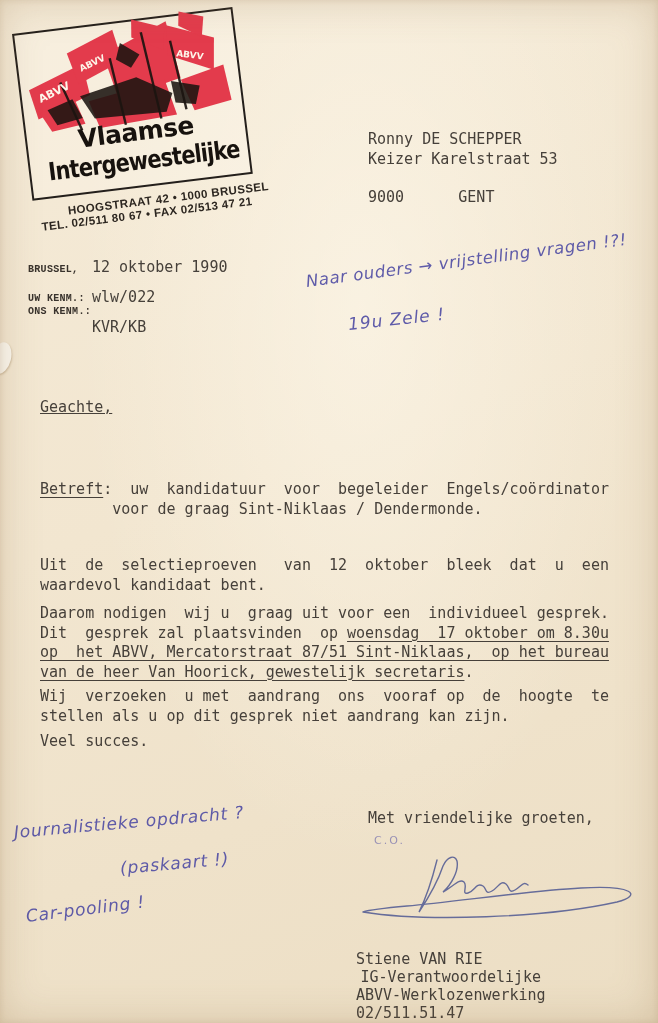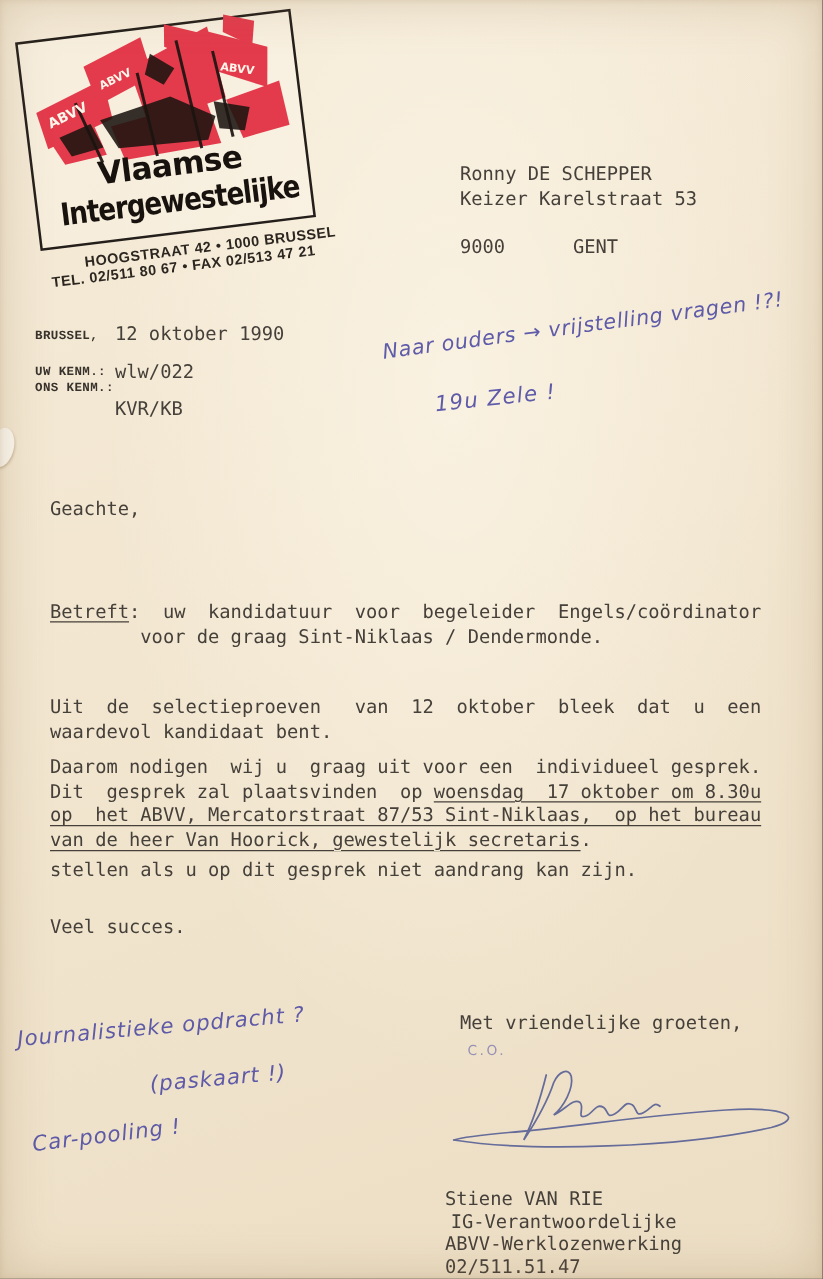--- a/index.html
+++ b/index.html
@@ -95,40 +95,41 @@
   <div class="abs tw" style="left:92px;top:258px;">12 oktober 1990</div>
 
   <div class="abs lbl" style="left:28px;top:293px;">UW KENM.:</div>
   <div class="abs tw" style="left:92px;top:288px;">wlw/022</div>
   <div class="abs lbl" style="left:28px;top:306px;">ONS KENM.:</div>
   <div class="abs tw" style="left:92px;top:308px;margin-top:10px;">KVR/KB</div>
 
   <div class="abs hw" style="left:306px;top:272px;font-size:16.5px;letter-spacing:.6px;transform:rotate(-7.5deg);transform-origin:0 50%;">Naar ouders → vrijstelling vragen !?!</div>
   <div class="abs hw" style="left:348px;top:314px;font-size:17px;letter-spacing:1px;transform:rotate(-6deg);transform-origin:0 50%;">19u Zele !</div>
 
-  <div class="abs tw" style="left:40px;top:398px;">Geachte,</div>
+  <div class="abs tw" style="left:40px;top:398px;text-decoration:underline;">Geachte,</div>
 
   <div class="abs" style="left:40px;top:480px;">
     <div class="tw"><span class="u">Betreft</span><span>:  uw  kandidatuur  voor  begeleider  Engels/coördinator</span></div>
     <div class="tw">        voor de graag Sint-Niklaas / Dendermonde.</div>
   </div>
 
   <div class="abs" style="left:40px;top:556px;">
     <div class="tw">Uit  de  selectieproeven   van  12  oktober  bleek  dat  u  een</div>
     <div class="tw">waardevol kandidaat bent.</div>
   </div>
 
   <div class="abs" style="left:40px;top:604px;">
     <div class="tw">Daarom nodigen  wij u  graag uit voor een  individueel gesprek.</div>
     <div class="tw"><span>Dit  gesprek zal plaatsvinden  op </span><span class="u">woensdag  17 oktober om 8.30u</span></div>
-    <div class="tw"><span class="u">op  het ABVV, Mercatorstraat 87/53 Sint-Niklaas,  op het bureau</span></div>
+    <div class="tw"><span class="u">op  het ABVV, Mercatorstraat 87/51 Sint-Niklaas,  op het bureau</span></div>
     <div class="tw"><span class="u">van de heer Van Hoorick, gewestelijk secretaris</span><span>.</span></div>
   </div>
 
   <div class="abs" style="left:40px;top:687px;">
+    <div class="tw">Wij  verzoeken  u met  aandrang  ons  vooraf op  de  hoogte  te</div>
     <div class="tw">stellen als u op dit gesprek niet aandrang kan zijn.</div>
   </div>
 
   <div class="abs tw" style="left:40px;top:732px;">Veel succes.</div>
 
   <div class="abs tw" style="left:368px;top:809px;">Met vriendelijke groeten,</div>
 
   <div class="abs hw" style="left:374px;top:834px;font-size:11px;font-style:normal;opacity:.55;letter-spacing:2px;">C.O.</div>
   <svg class="abs" style="left:345px;top:838px;" width="305" height="90" viewBox="0 0 305 90">
     <g fill="none" stroke="#45508f" stroke-width="1.4" stroke-linecap="round" opacity=".8">

